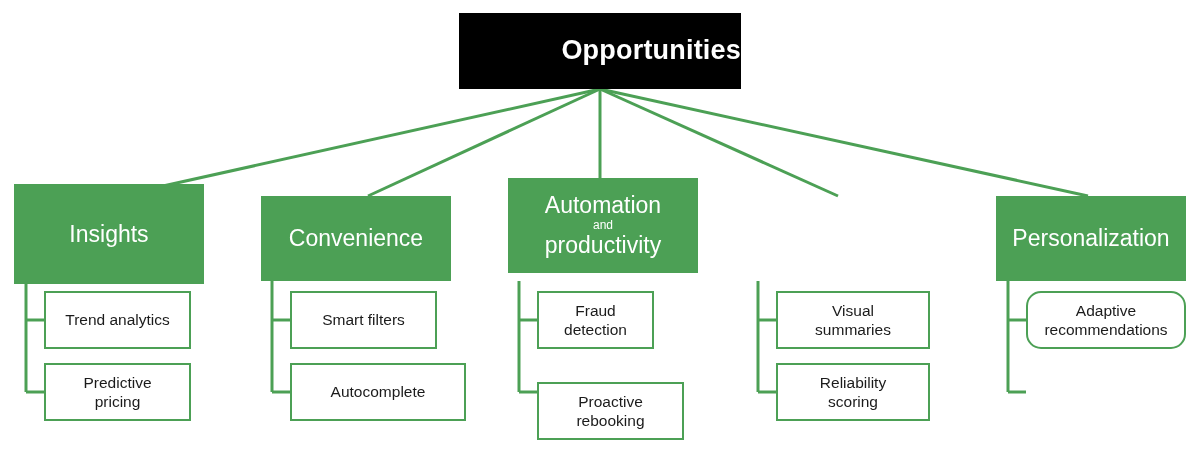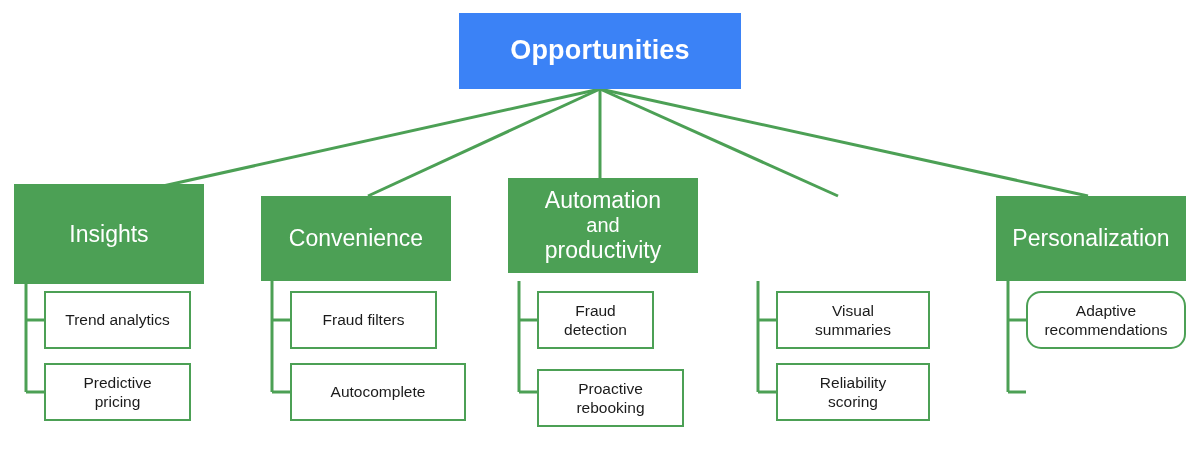--- a/index.html
+++ b/index.html
@@ -26,24 +26,24 @@
     pointer-events: none;
   }
 
   
   .root-box {
     position: absolute;
     left: 459px;
     top: 13px;
     width: 282px;
     height: 76px;
-    background: #3b82f6;
+    background: #000000;
     display: flex;
     align-items: center;
-    justify-content: center;
+    justify-content: flex-end;
     box-sizing: border-box;
   }
   .root-label {
     color: #ffffff;
     font-size: 27px;
     font-weight: bold;
     letter-spacing: 0.2px;
     line-height: 1.1;
     text-align: center;
   }
@@ -58,21 +58,21 @@
     box-sizing: border-box;
   }
   .cat-label {
     color: #ffffff;
     font-size: 23px;
     line-height: 1.16;
     text-align: center;
     padding: 0 6px;
   }
   .cat-label .small-word {
-    font-size: 20px;
+    font-size: 12px;
     display: block;
   }
   .cat-label .big-word {
     display: block;
   }
 
   
   .leaf-box {
     position: absolute;
     background: #ffffff;
@@ -137,37 +137,37 @@
     <span class="leaf-label">Trend analytics</span>
   </div>
   <div class="leaf-box" style="left:44px; top:363px; width:147px; height:58px;">
     <span class="leaf-label">Predictive<br>pricing</span>
   </div>
 
   <div class="cat-box" style="left:261px; top:196px; width:190px; height:85px;">
     <span class="cat-label">Convenience</span>
   </div>
   <div class="leaf-box" style="left:290px; top:291px; width:147px; height:58px;">
-    <span class="leaf-label">Fraud filters</span>
+    <span class="leaf-label">Smart filters</span>
   </div>
   <div class="leaf-box" style="left:290px; top:363px; width:176px; height:58px;">
     <span class="leaf-label">Autocomplete</span>
   </div>
 
   <div class="cat-box" style="left:508px; top:178px; width:190px; height:95px;">
     <span class="cat-label">
       <span class="big-word">Automation</span>
       <span class="small-word">and</span>
       <span class="big-word">productivity</span>
     </span>
   </div>
   <div class="leaf-box" style="left:537px; top:291px; width:117px; height:58px;">
     <span class="leaf-label">Fraud detection</span>
   </div>
-  <div class="leaf-box" style="left:537px; top:369px; width:147px; height:58px;">
+  <div class="leaf-box" style="left:537px; top:382px; width:147px; height:58px;">
     <span class="leaf-label">Proactive<br>rebooking</span>
   </div>
 
   <div class="leaf-box" style="left:776px; top:291px; width:154px; height:58px;">
     <span class="leaf-label">Visual<br>summaries</span>
   </div>
   <div class="leaf-box" style="left:776px; top:363px; width:154px; height:58px;">
     <span class="leaf-label">Reliability<br>scoring</span>
   </div>
 

